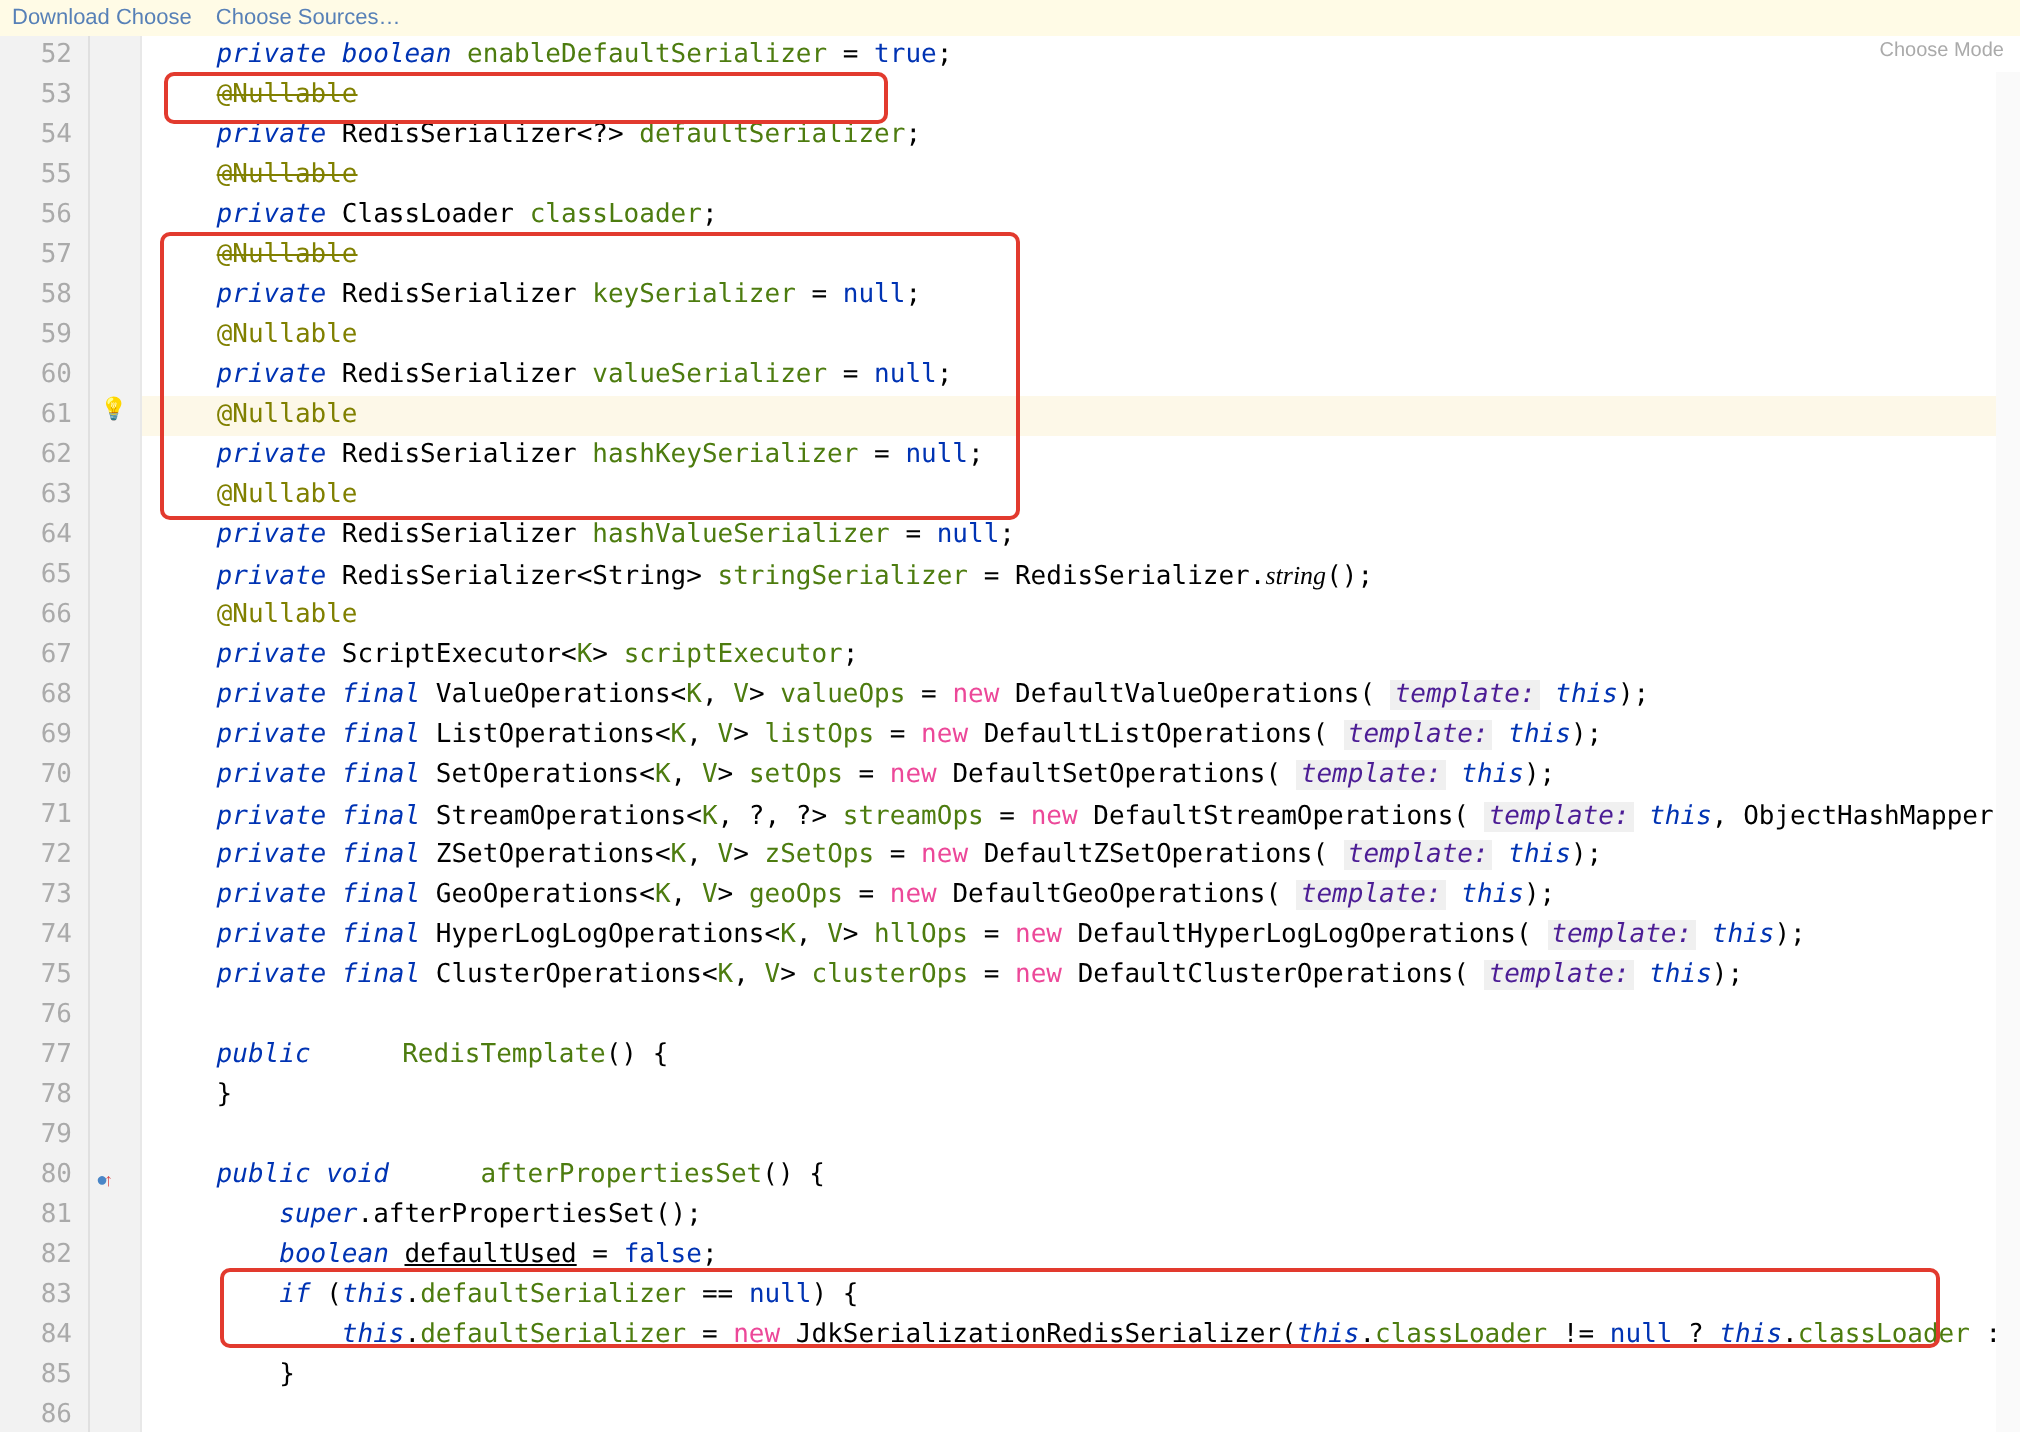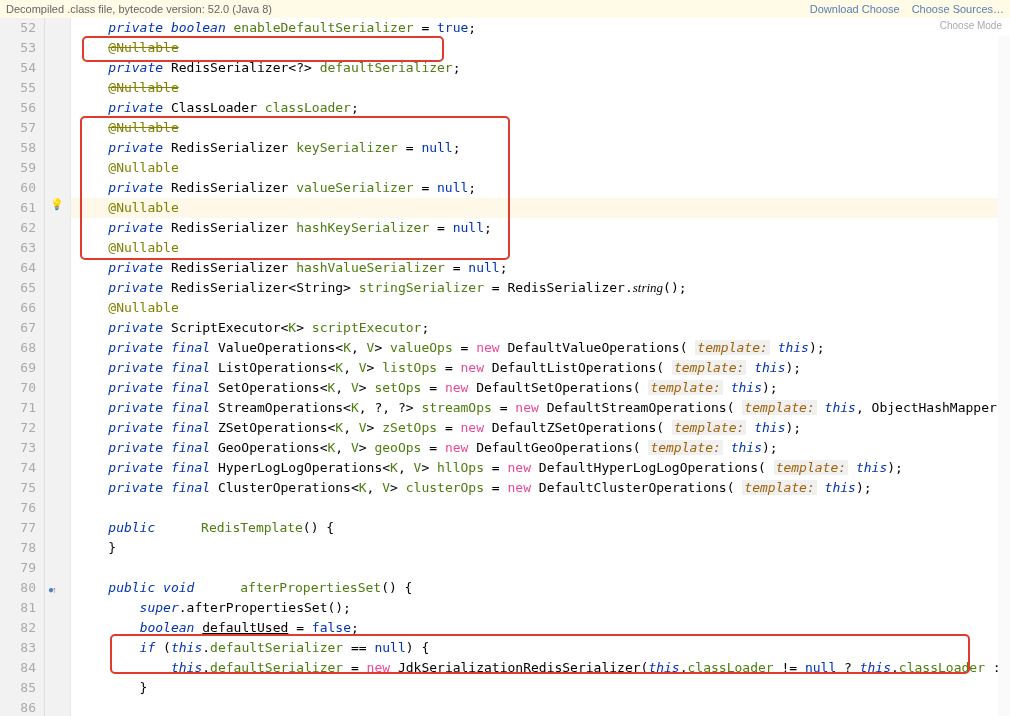--- a/index.html
+++ b/index.html
@@ -14,31 +14,30 @@
 .line { height:20px; padding-left:6px; }
 .line.hl { background:#fdf8e8; }
 .kw { color:#0033b3;font-style:italic; }
 .ann { color:#808000; }
 .ann-st { color:#808000; text-decoration:line-through; }
 .fld { color:#4d7c0f; }
 .lit { color:#0033b3; }
 .str { color:#000; font-style:italic;font-family:Liberation Serif, serif; }
 .mtd { color:#4d7c0f;margin-left:38px; }
 .new { color:#ec4899; }
-.par { color:#a16207; background:#f0f0f0; font-style:italic; padding:0 2px; }
+.par { color:#4c1d95; background:#f0f0f0; font-style:italic; padding:0 2px; }
 .ul { text-decoration:underline; }
 .box { position:absolute; border:2px solid #e23a2e; border-radius:5px; pointer-events:none; }
 .reader-mode { position:absolute; right:8px; top:20px; font-size:10px; color:#aaa; }
 .scroll-strip { position:absolute; right:0; top:18px; bottom:0; width:12px; background:#fafafa; }
 </style>
 </head>
 <body>
 
 <div class="top-bar">
-  <span>Decompiled .class file, bytecode version: 52.0 (Java 8)</span>
   <span class="top-links">
     <a>Download Choose</a>
     <a>Choose Sources…</a>
   </span>
 </div>
 <div class="reader-mode">Choose Mode</div>
 
 <div class="editor-wrap">
   <div id="gutter" class="gutter">52
 53

